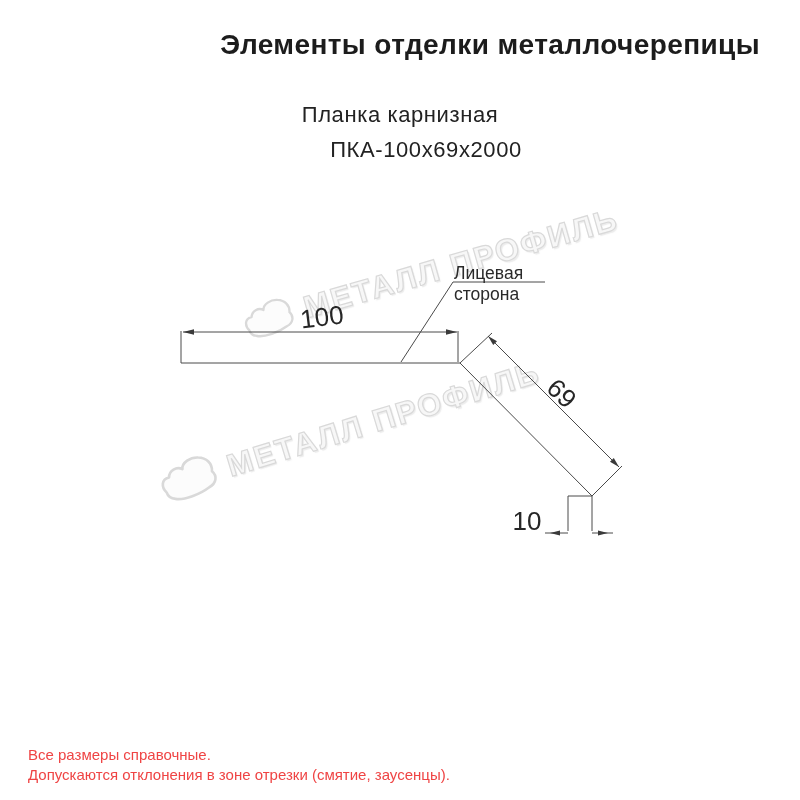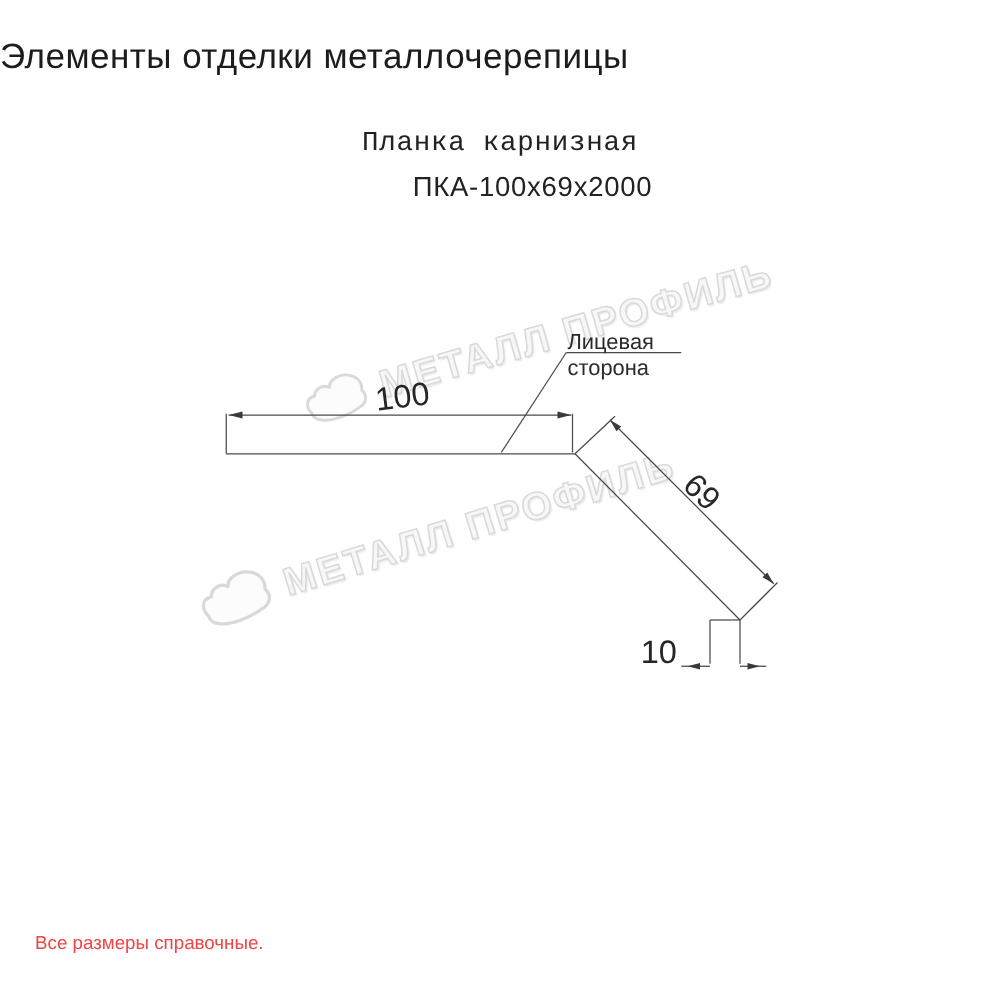--- a/index.html
+++ b/index.html
@@ -1,25 +1,25 @@
 <!DOCTYPE html>
 <html><head>
 <meta charset="utf-8">
 <style>
   html,body{margin:0;padding:0;background:#fff;}
   body{width:800px;height:800px;position:relative;overflow:hidden;
        font-family:"Liberation Sans", sans-serif;color:#1f1f1f;}
   .page{position:absolute;inset:0;background:#fff;}
 
   
-  .title{position:absolute;top:29px;left:0;width:760px;text-align:left;
-         font-size:28px;font-weight:400;letter-spacing:.4px;color:#1c1c1c;}
+  .title{position:absolute;top:29px;left:0;width:760px;text-align:right;
+         font-size:28px;font-weight:700;letter-spacing:.4px;color:#1c1c1c;}
   .subtitle{position:absolute;left:0;width:800px;text-align:center;
             font-size:22px;font-weight:400;letter-spacing:.6px;color:#222;}
-  .subtitle.name{top:102px;font-family:Liberation Mono, monospace;}
+  .subtitle.name{top:102px;}
   .subtitle.code{top:137px;margin-left:26px;}
 
   
   .watermark{position:absolute;display:flex;align-items:center;gap:9px;
              transform-origin:0 50%;pointer-events:none;}
   .wm-upper{left:240px;top:304px;transform:rotate(-16deg);}
   .wm-lower{left:156px;top:464px;transform:rotate(-17deg);}
   .wm-text{font-size:31px;font-weight:800;letter-spacing:2px;white-space:nowrap;
            color:#f7f7f7;-webkit-text-stroke:1.2px #d9d9d9;
            text-shadow:1px 2px 1px rgba(185,185,185,.28);}
@@ -91,15 +91,16 @@
     <text class="dim-text" x="527" y="530" text-anchor="middle">10</text>
 
     <line x1="453" y1="282" x2="401" y2="362"></line>
     <line x1="453" y1="282" x2="545" y2="282"></line>
     <text class="note-text" x="454" y="279">Лицевая</text>
     <text class="note-text" x="454" y="300">сторона</text>
   </svg>
 
   <div class="footer">
     <div>Все размеры справочные.</div>
+    <div>Допускаются отклонения в зоне отрезки (смятие, заусенцы).</div>
   </div>
 
 </div>
 
 </body></html>

